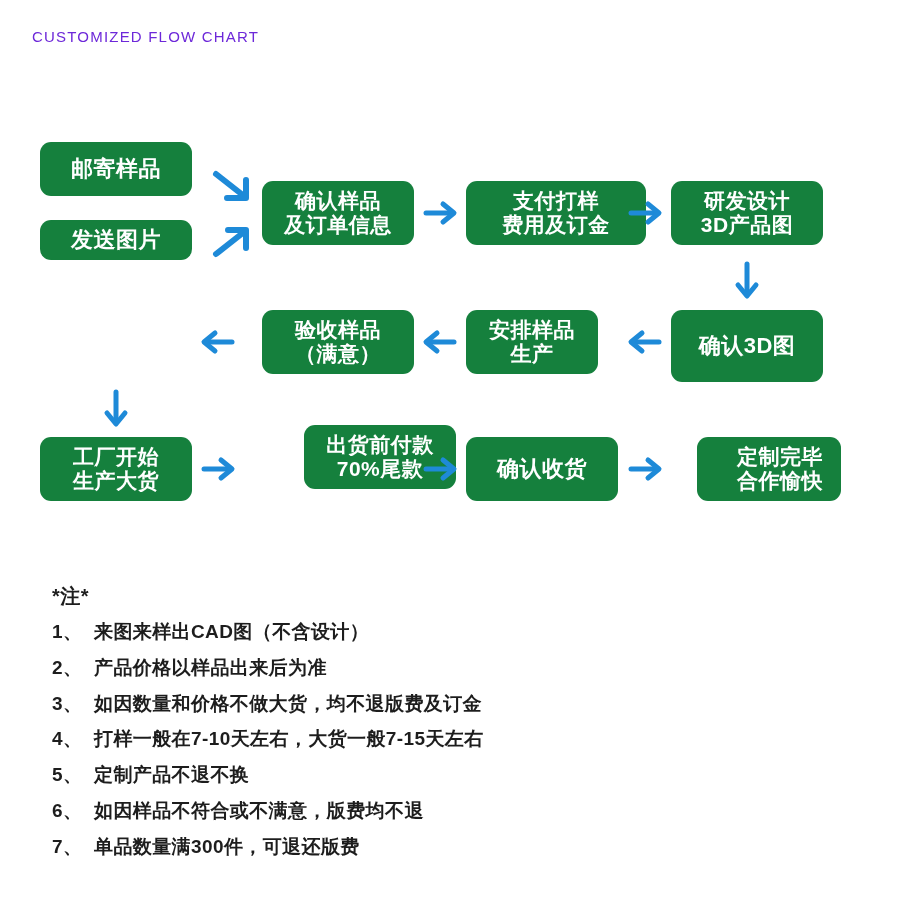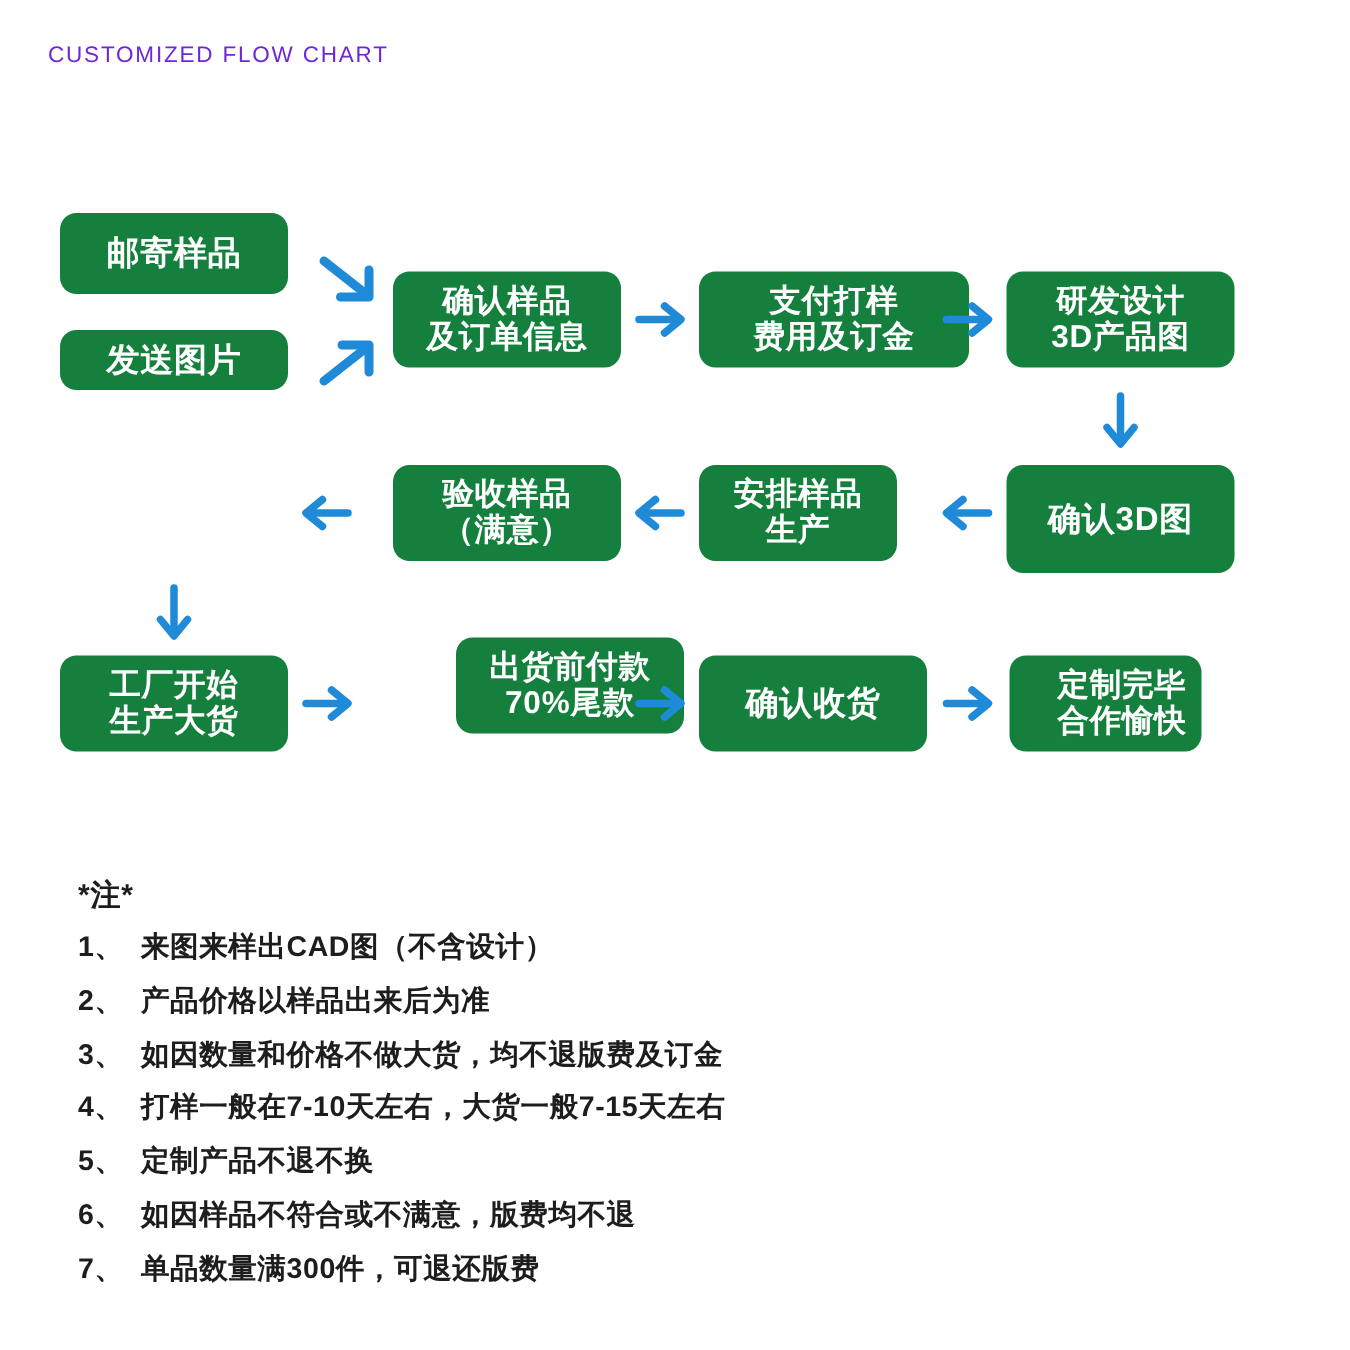--- a/index.html
+++ b/index.html
@@ -139,21 +139,21 @@
 
 
   <div class="node" style="left:40px; top:437px; width:152px; height:64px;">工厂开始
 生产大货</div>
 
   <div class="node" style="left:262px; top:425px; width:152px; height:64px;margin-left:42px;">出货前付款
 70%尾款</div>
 
   <div class="node one-line" style="left:466px; top:437px; width:152px; height:64px;">确认收货</div>
 
-  <div class="node" style="left:673px; top:437px; width:128px; height:64px;padding-left:28px;">定制完毕
+  <div class="node" style="left:697px; top:437px; width:144px; height:64px;padding-left:28px;">定制完毕
 合作愉快</div>
 
   <span class="arrow" style="left:212px; top:170px; width:44px; height:34px;">
     <svg width="44" height="34" viewBox="0 0 44 34">
       <path d="M4 4 L32 26" stroke="#1e8ad8" stroke-width="6" stroke-linecap="round" fill="none"></path>
       <path d="M15 28 L34 28 L34 10" stroke="#1e8ad8" stroke-width="6" stroke-linecap="round" stroke-linejoin="round" fill="none"></path>
     </svg>
   </span>
 
   <span class="arrow" style="left:212px; top:224px; width:44px; height:34px;">

